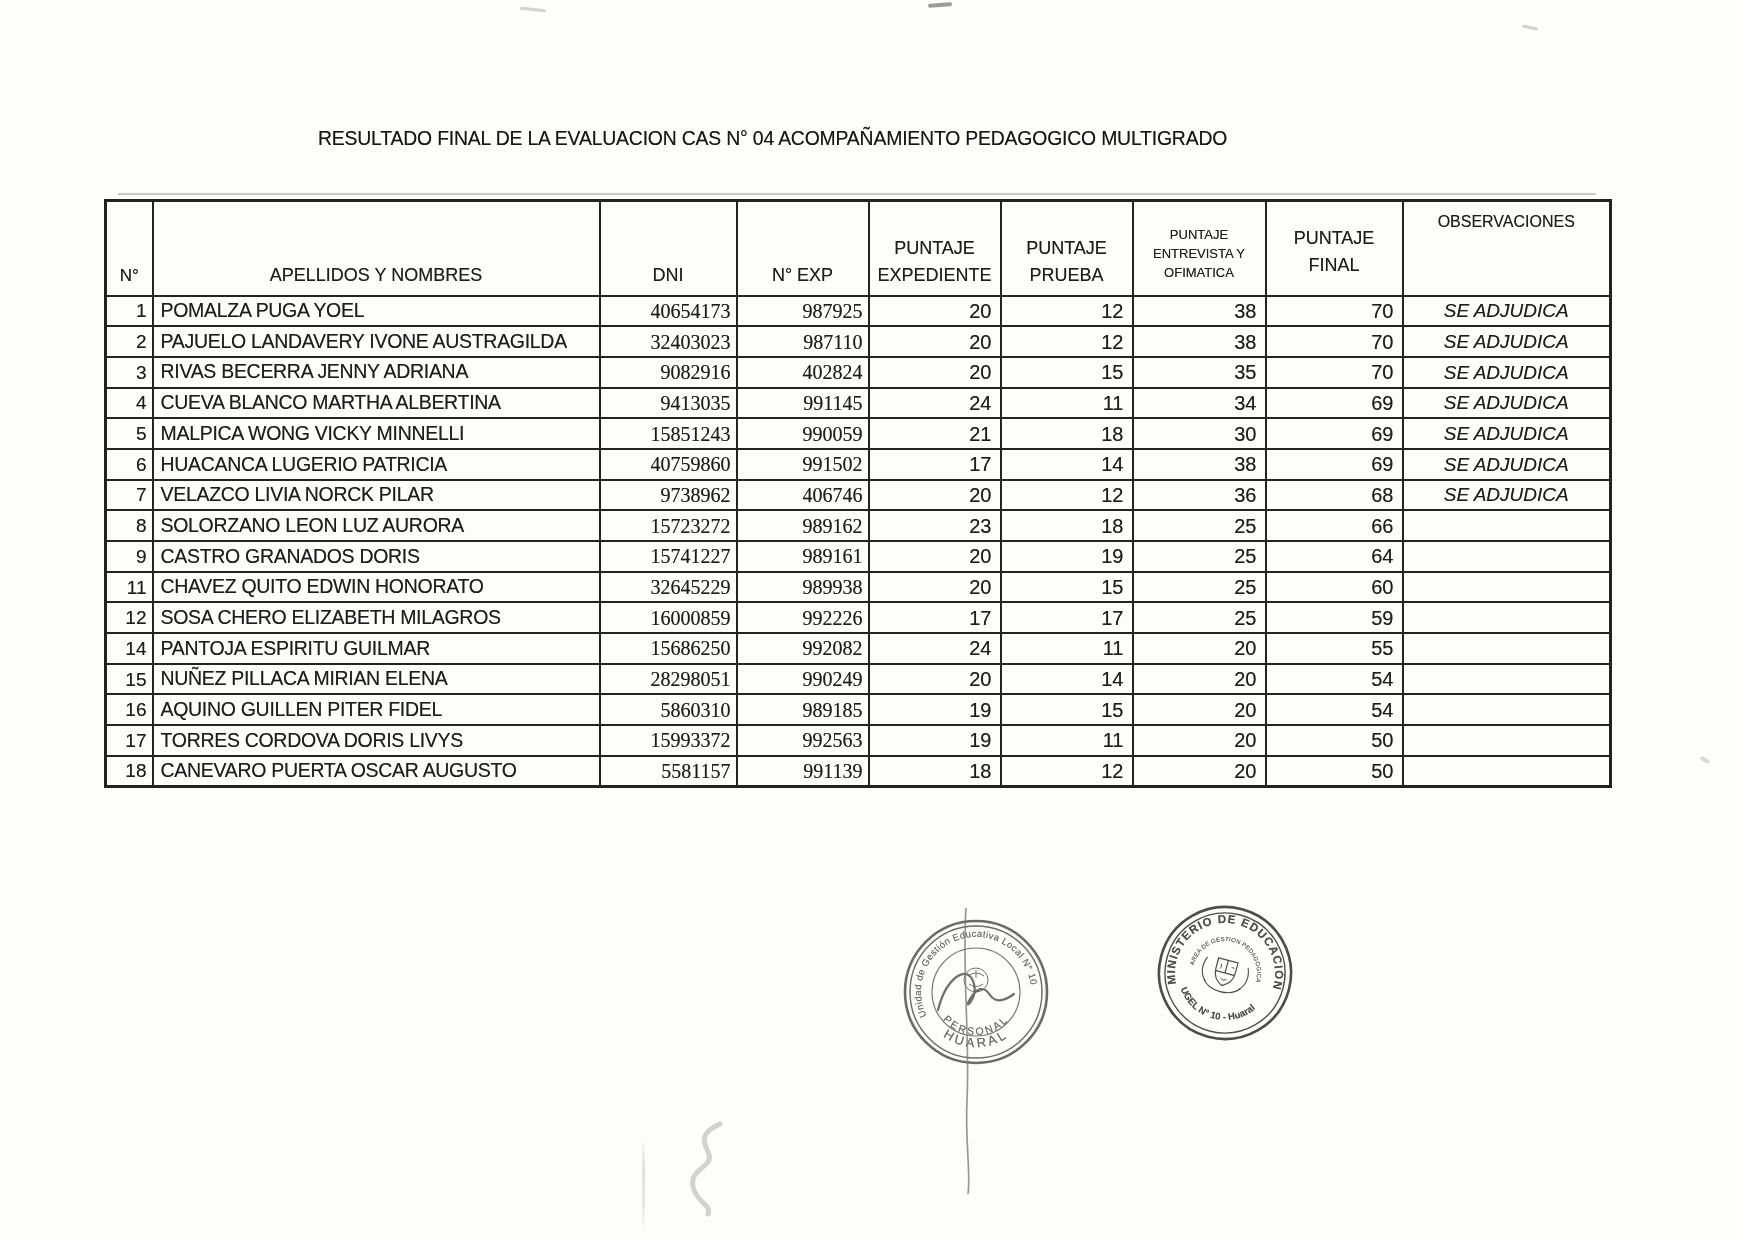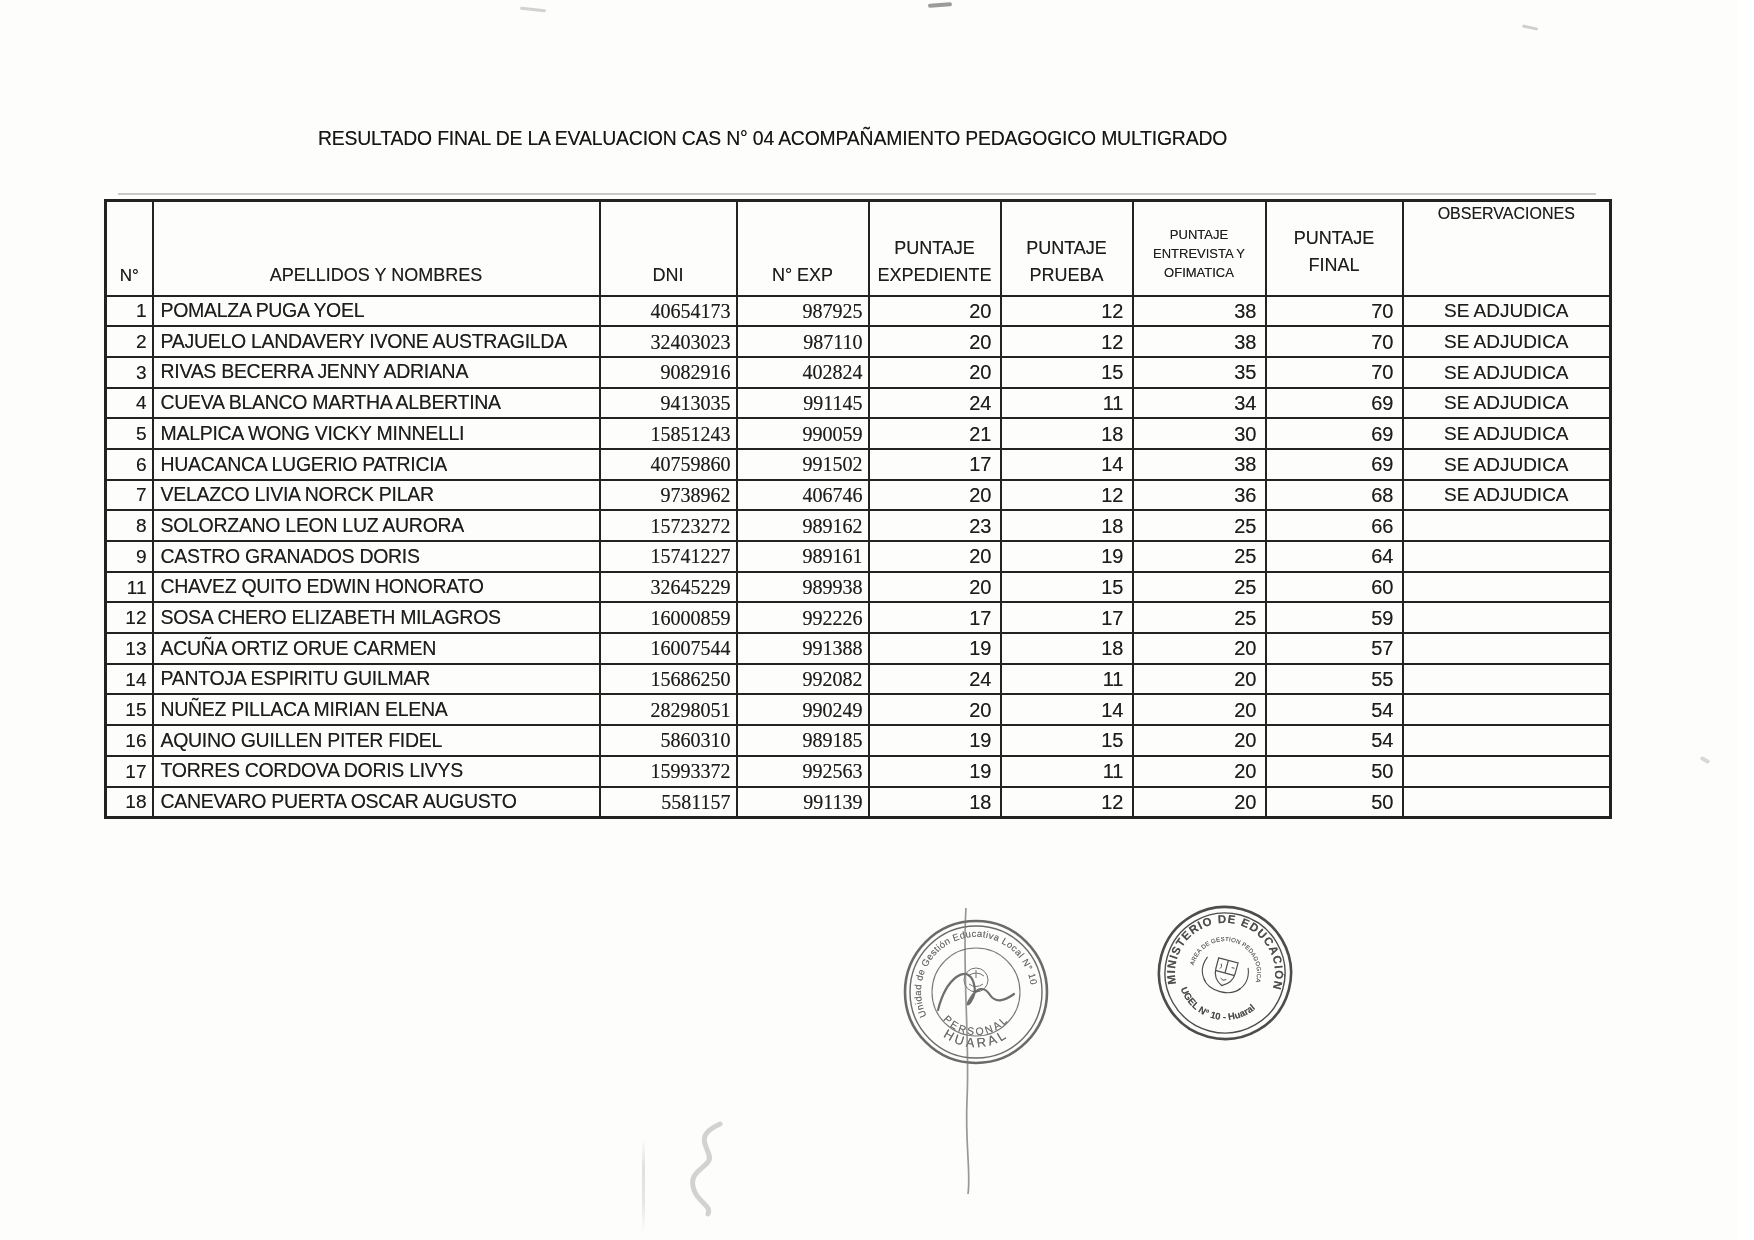--- a/index.html
+++ b/index.html
@@ -25,28 +25,28 @@
   }
   .results th,.results td{border:2px solid #232323;overflow:hidden;}
   .results thead tr{height:95px;}
   .results th{
     vertical-align:bottom;text-align:center;font-weight:400;
     font-size:18px;line-height:1.5;padding:0 2px 6px;
   }
   th.h-num{font-size:17px;}
   th.h-pen{font-size:13px;line-height:1.45;padding-bottom:12px;}
   th.h-pf{padding-bottom:16px;}
-  th.h-obs{vertical-align:top;padding-bottom:0;font-size:16px;}
+  th.h-obs{vertical-align:top;padding-top:8px;padding-bottom:0;font-size:16px;}
   .results tbody tr{height:30.7px;}
   .results td{font-size:20px;line-height:1;vertical-align:middle;padding:0;}
   td.num{text-align:right;padding-right:5px;font-size:19px;}
   td.name{text-align:left;padding-left:7px;font-size:19.5px;letter-spacing:-.3px;white-space:nowrap;margin-top:31px;}
   td.r{text-align:right;padding-right:8px;}
   td.rt{text-align:right;padding-right:5px;font-family:Liberation Serif, serif;}
-  td.obs{text-align:center;font-size:19px;}
+  td.obs{text-align:center;font-size:19px;font-style:italic;}
   .stamp{position:absolute;}
   .artifact{position:absolute;border-radius:2px;}
   .crease{position:absolute;left:642px;top:1140px;width:3px;height:92px;opacity:.8;
     background:linear-gradient(to bottom, rgba(220,220,220,0), #d9d9d9 30%, #e2e2e2 70%, rgba(220,220,220,0));}
 </style>
 </head>
 <body>
 
 <div class="page">
 
@@ -208,31 +208,20 @@
         <td class="name">SOSA CHERO ELIZABETH MILAGROS</td>
         <td class="rt">16000859</td>
         <td class="rt">992226</td>
         <td class="r">17</td>
         <td class="r">17</td>
         <td class="r">25</td>
         <td class="r">59</td>
         <td class="obs"></td>
       </tr>
         <tr>
-        <td class="num">13</td>
-        <td class="name">ACUÑA ORTIZ ORUE CARMEN</td>
-        <td class="rt">16007544</td>
-        <td class="rt">991388</td>
-        <td class="r">19</td>
-        <td class="r">18</td>
-        <td class="r">20</td>
-        <td class="r">57</td>
-        <td class="obs"></td>
-      </tr>
-        <tr>
         <td class="num">14</td>
         <td class="name">PANTOJA ESPIRITU GUILMAR</td>
         <td class="rt">15686250</td>
         <td class="rt">992082</td>
         <td class="r">24</td>
         <td class="r">11</td>
         <td class="r">20</td>
         <td class="r">55</td>
         <td class="obs"></td>
       </tr>

